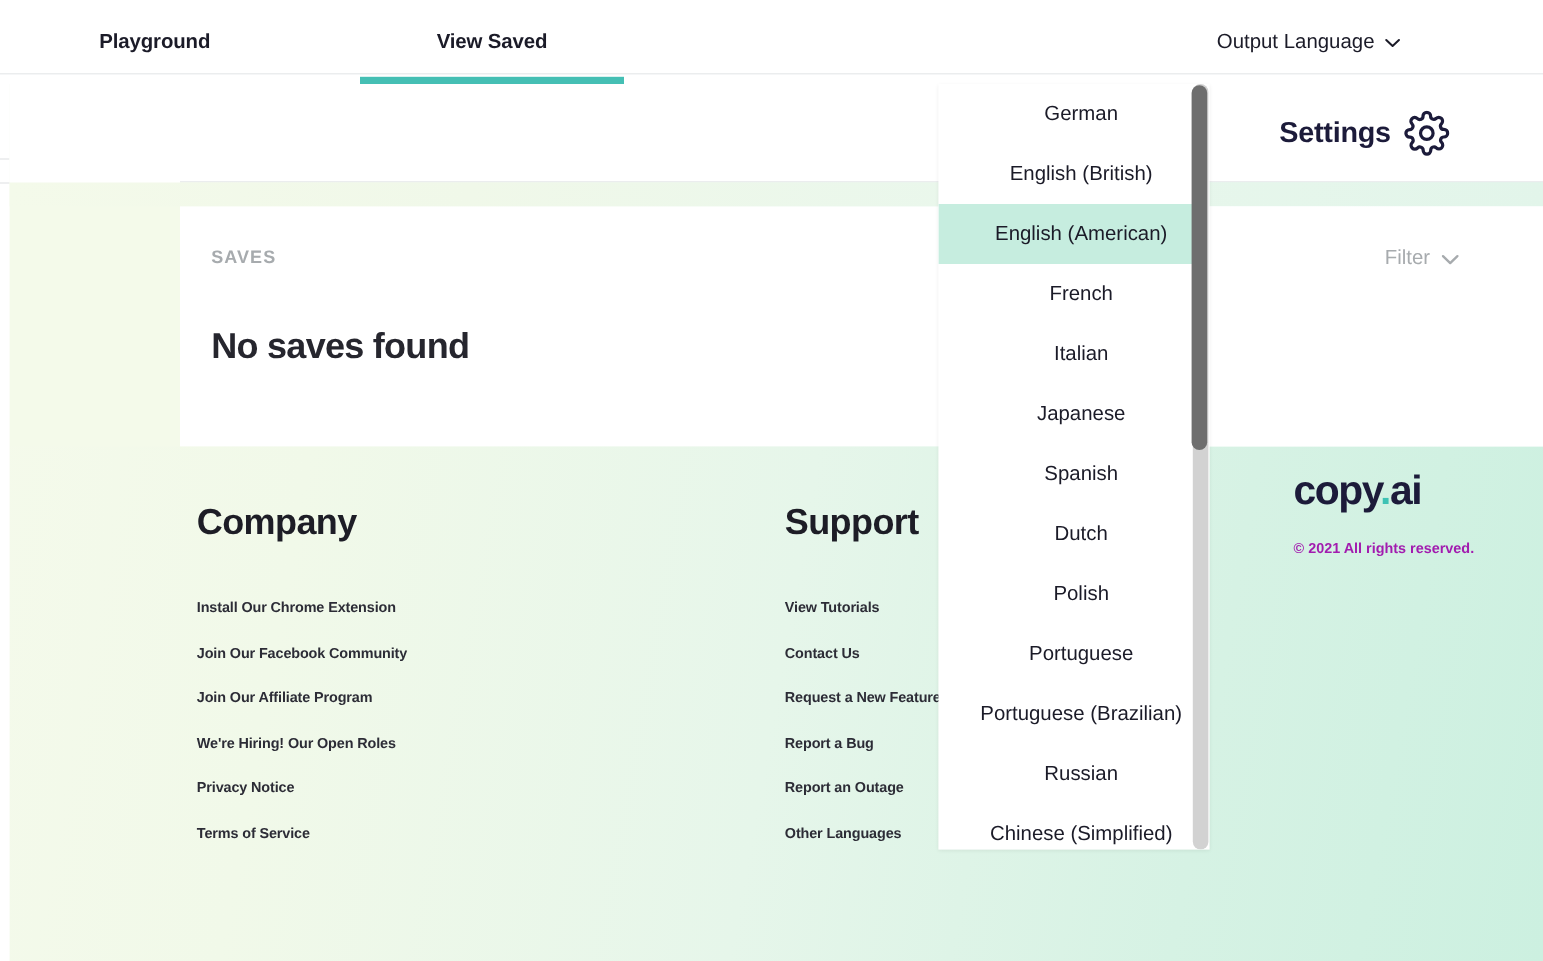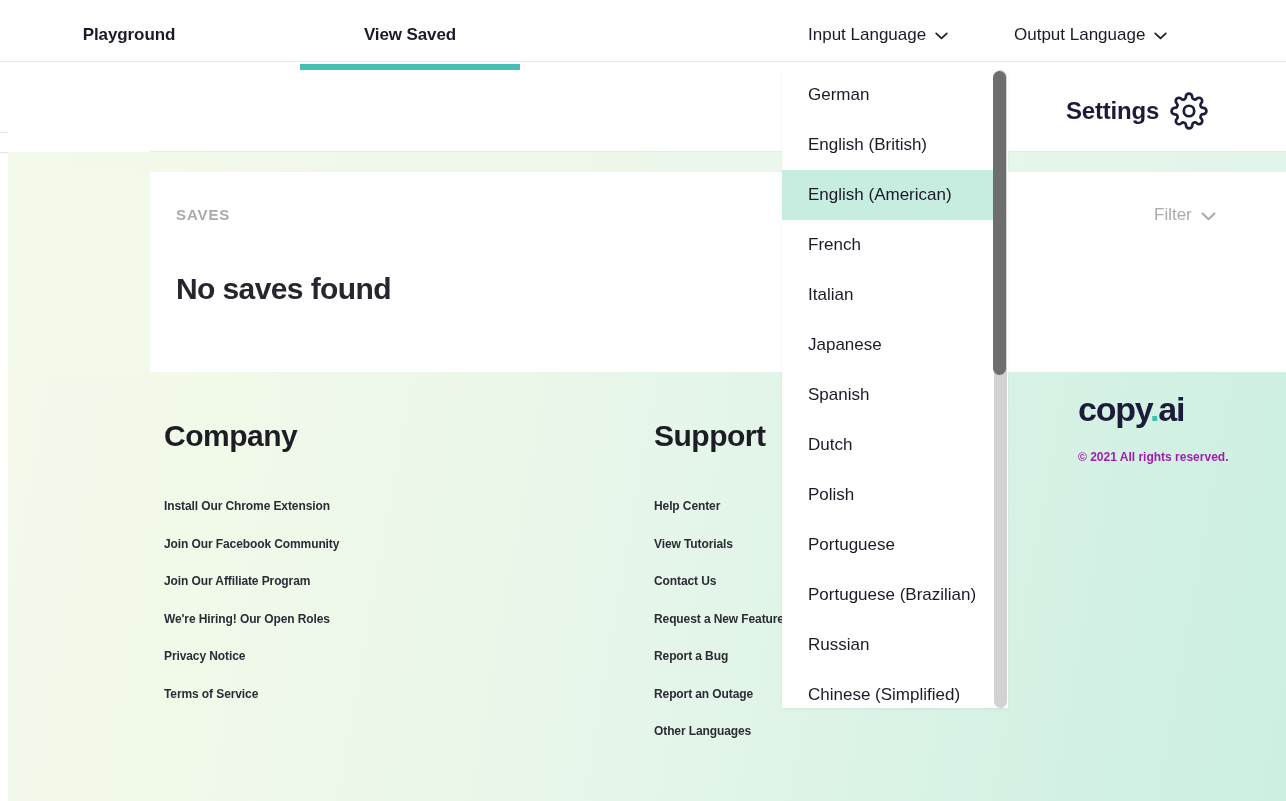--- a/index.html
+++ b/index.html
@@ -281,20 +281,21 @@
   .dropdown {
     position: absolute;
     left: 782px;
     top: 70px;
     width: 226px;
     height: 638px;
     background: #ffffff;
     overflow: hidden;
     z-index: 50;
     box-shadow: 0 1px 3px rgba(0,0,0,0.06);
+    text-align: center;
   }
   .dd-list {
     list-style: none;
     margin: 0;
     padding: 0;
     position: absolute;
     left: 0; top: 0;
     width: 212px;
   }
   .dd-item {
@@ -348,21 +349,20 @@
         <li>Join Our Affiliate Program</li>
         <li>We're Hiring! Our Open Roles</li>
         <li>Privacy Notice</li>
         <li>Terms of Service</li>
       </ul>
     </div>
 
     <div class="footer-col support">
       <div class="footer-heading">Support</div>
       <ul class="footer-links support-links">
-        <li>Help Center</li>
         <li>View Tutorials</li>
         <li>Contact Us</li>
         <li>Request a New Feature</li>
         <li>Report a Bug</li>
         <li>Report an Outage</li>
         <li>Other Languages</li>
       </ul>
     </div>
 
     <div class="brand-block">
@@ -428,28 +428,20 @@
     <div class="dd-scroll-track">
       <div class="dd-scroll-thumb"></div>
     </div>
   </div>
 
   <div class="topbar">
     <div class="nav-tab playground">Playground</div>
     <div class="nav-tab viewsaved">View Saved</div>
     <div class="tab-underline"></div>
 
-    <div class="lang-trigger input-lang">
-      <span>Input Language</span>
-      <span class="chev">
-        <svg width="13" height="8" viewBox="0 0 13 8" fill="none" stroke="#1b1b28" stroke-width="1.7" stroke-linecap="round" stroke-linejoin="round">
-          <path d="M1.2 1.3 L6.5 6.3 L11.8 1.3"></path>
-        </svg>
-      </span>
-    </div>
 
     <div class="lang-trigger output-lang">
       <span>Output Language</span>
       <span class="chev">
         <svg width="13" height="8" viewBox="0 0 13 8" fill="none" stroke="#1b1b28" stroke-width="1.7" stroke-linecap="round" stroke-linejoin="round">
           <path d="M1.2 1.3 L6.5 6.3 L11.8 1.3"></path>
         </svg>
       </span>
     </div>
   </div>

